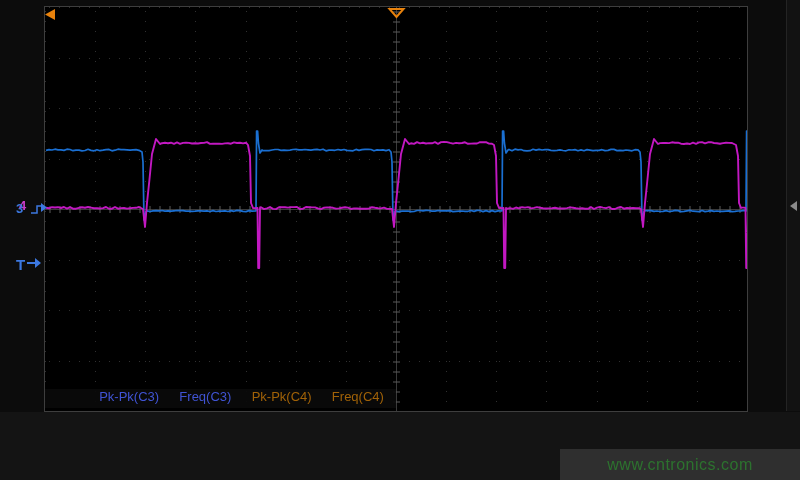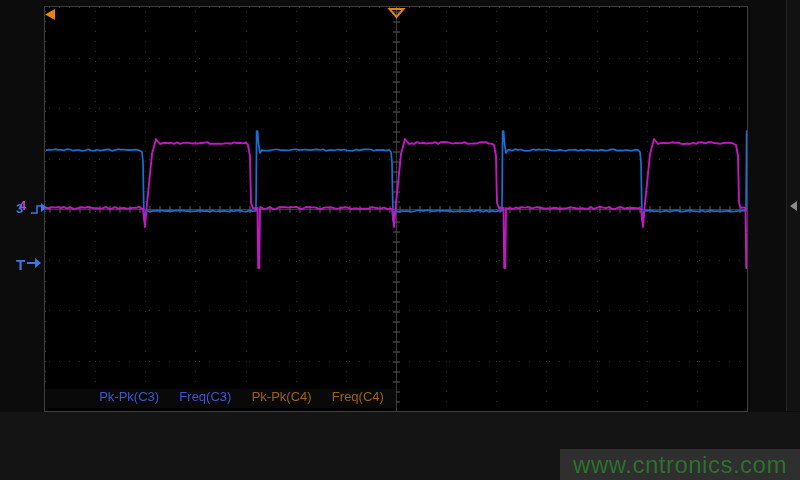--- a/index.html
+++ b/index.html
@@ -33,21 +33,21 @@
   .rightstrip{position:absolute;left:786px;top:0;width:14px;height:411px;background:#121212;border-left:1px solid #242424;}
   .rtri{position:absolute;left:3px;top:201px;width:0;height:0;
         border-top:5px solid transparent;border-bottom:5px solid transparent;border-right:7px solid #8a8a8a;}
 
   
   .bar{position:absolute;left:0;top:412px;width:800px;height:68px;background:#141414;font-size:12px;color:#b0b0b0;}
 
   
   .wmbox{position:absolute;left:560px;top:449px;width:240px;height:31px;background:rgba(190,190,190,0.16);z-index:9;
     display:flex;align-items:center;justify-content:center;}
-  .wmtext{color:rgba(44,118,46,0.95);font-size:24px;letter-spacing:0.5px;}
+  .wmtext{color:rgba(44,118,46,0.95);font-size:16px;letter-spacing:0.5px;}
 </style>
 </head>
 <body>
 
 <div class="screen">
 
   <div class="plot">
     <svg id="wavesvg" width="702" height="404">
         <rect x="0" y="4" width="1" height="1" fill="#303030"></rect>
         <rect x="0" y="14" width="1" height="1" fill="#303030"></rect>

